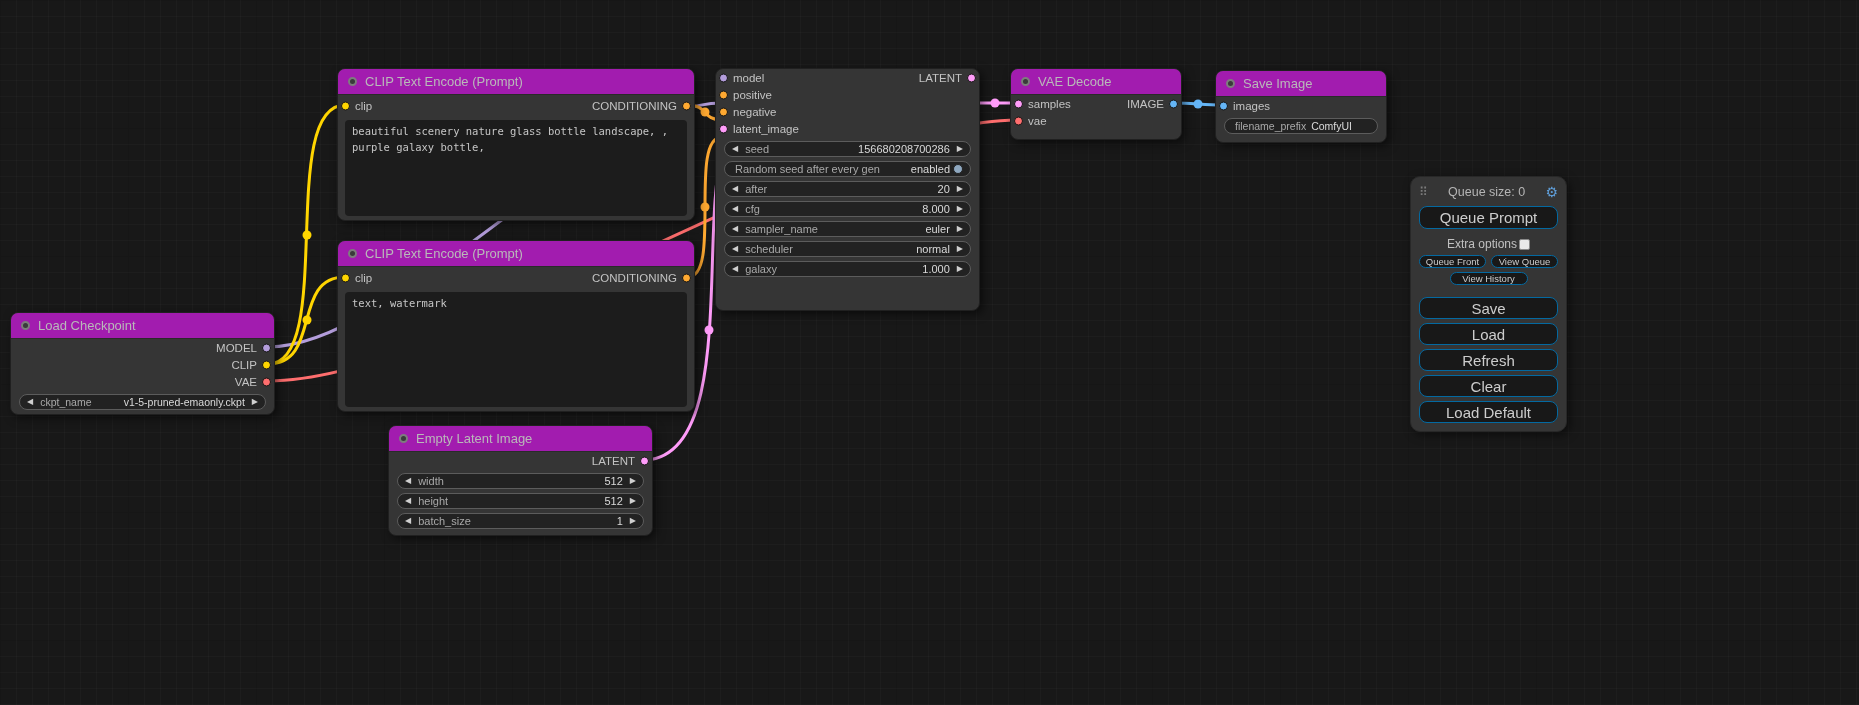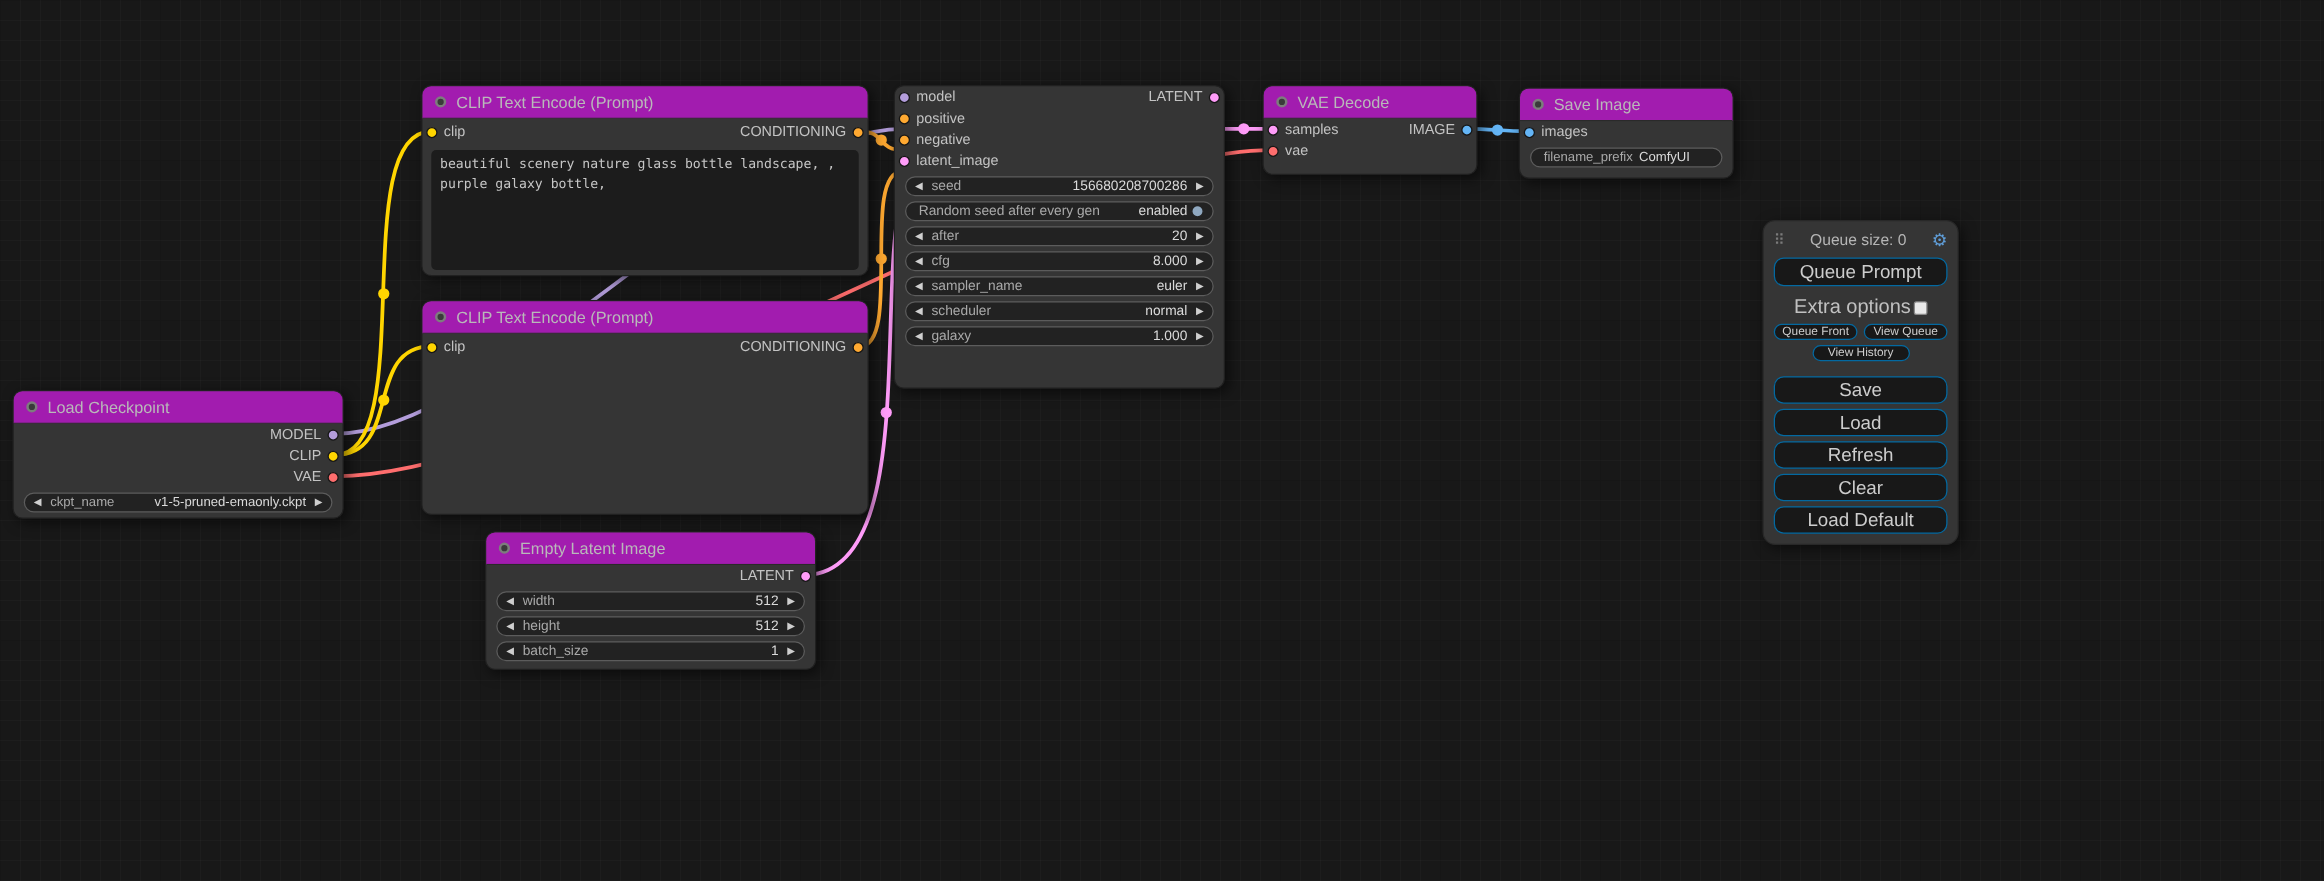--- a/index.html
+++ b/index.html
@@ -87,21 +87,21 @@
   .gear { font-size: 14px; cursor: pointer; line-height: 1; }
   .btn {
     display: block; width: 100%;
     background: #181818; border: 1px solid #0369a1; border-radius: 8px;
     color: #cdcdcd; cursor: pointer; font-family: inherit;
     text-align: center;
   }
   .btn.action { height: 22px; font-size: 15px; margin-top: 4px; }
   .btn.action.first { margin-top: 12px; }
   .btn.queue { height: 23px; font-size: 15px; margin-top: 4px; }
-  .extra-row { display: flex; align-items: center; justify-content: center; gap: 2px; margin-top: 8px; color: #c0c0c0; font-size: 16px; }
+  .extra-row { display: flex; align-items: center; justify-content: center; gap: 2px; margin-top: 8px; color: #c0c0c0; font-size: 12px; }
   .checkbox { width: 11px; height: 11px; background: #e9e9e9; border: 1px solid #8a8a8a; border-radius: 2px; cursor: pointer; }
   .small-row { display: flex; gap: 5px; margin-top: 4px; }
   .small-row.center { justify-content: center; }
   .btn.small { height: 13px; font-size: 9.5px; border-radius: 7px; padding: 0 4px; line-height: 10px; flex: 1; }
   .btn.small.history { flex: 0 0 auto; width: 78px; }
 </style>
 </head>
 <body>
 
 <svg class="wires" width="1859" height="705" viewBox="0 0 1859 705">
@@ -166,20 +166,21 @@
   <div class="node-title">
     <span class="collapse-dot"></span>
     <span class="title-text">CLIP Text Encode (Prompt)</span>
   </div>
   <div class="slot-row tall">
     <span class="slot-dot in" style="background-color: rgb(255, 213, 0);"></span>
     <span class="in-label">clip</span>
     <span class="out-label">CONDITIONING</span>
     <span class="slot-dot out" style="background-color: rgb(255, 169, 49);"></span>
   </div>
+  <textarea class="prompt" style="height: 115px;" spellcheck="false">text, watermark</textarea>
 </div>
 
 <div class="node" style="left:388px; top:425px; width:265px; height:111px;">
   <div class="node-title">
     <span class="collapse-dot"></span>
     <span class="title-text">Empty Latent Image</span>
   </div>
   <div class="slot-row">
     <span class="out-label">LATENT</span>
     <span class="slot-dot out" style="background-color: rgb(255, 156, 249);"></span>

